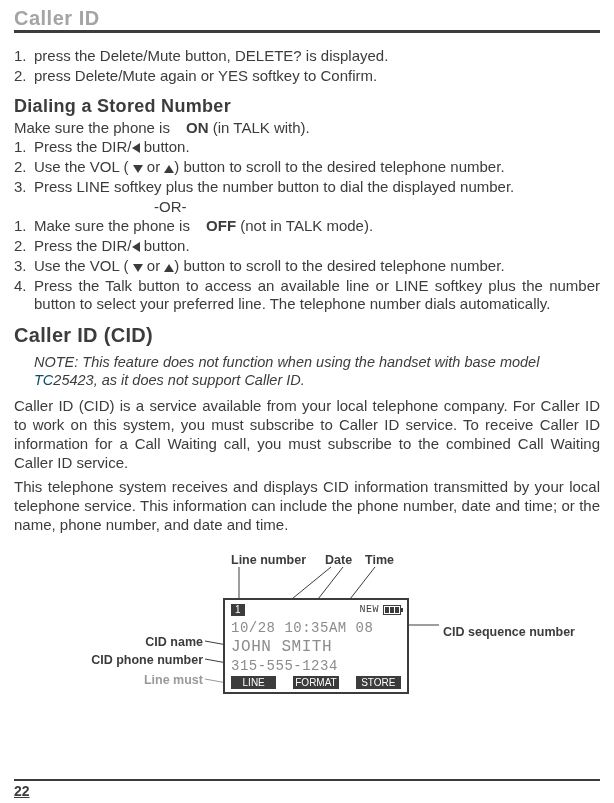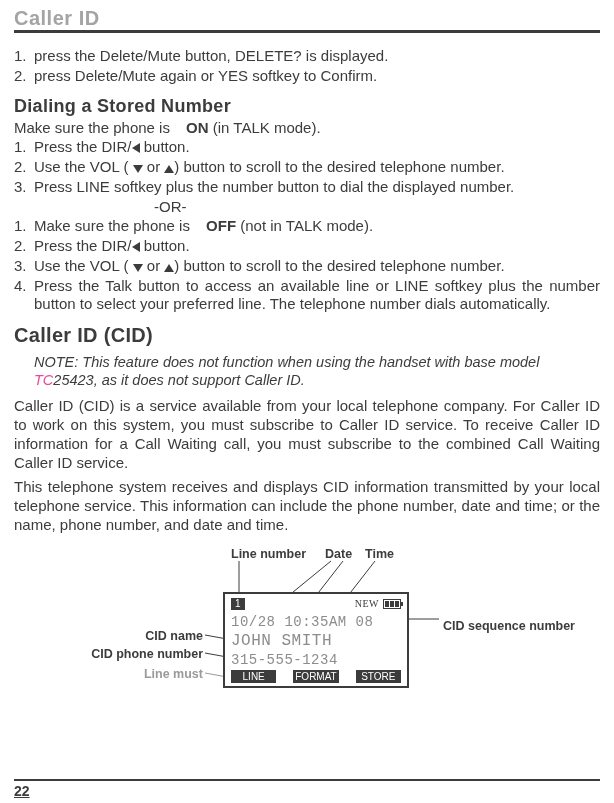--- a/index.html
+++ b/index.html
@@ -47,37 +47,37 @@
     margin-top: 10px;
     margin-bottom: 6px;
     letter-spacing: 0.3px;
   }
   .note {
     font-style: italic;
     font-size: 14.5px;
     line-height: 1.25;
     margin: 4px 0 8px 20px;
   }
-  .note .tc { color: #ec4899; font-style: italic; }
+  .note .tc { color: #0c4a6e; font-style: italic; }
   .or-line { padding-left: 140px; }
   .justify { text-align: justify; }
   .arrow-down, .arrow-up, .arrow-left {
     display: inline-block;
     width: 0; height: 0;
     vertical-align: -1px;
   }
   .arrow-down { border-left: 5px solid transparent; border-right: 5px solid transparent; border-top: 8px solid #3c3c3c; }
   .arrow-up { border-left: 5px solid transparent; border-right: 5px solid transparent; border-bottom: 8px solid #3c3c3c; }
   .arrow-left { border-top: 5px solid transparent; border-bottom: 5px solid transparent; border-right: 8px solid #3c3c3c; }
   strong.on { font-weight: bold; margin-left: 12px; }
 
   
   .diagram-wrap {
     position: relative;
-    margin: 12px auto 0 auto;
+    margin: 18px auto 0 auto;
     width: 560px;
     height: 170px;
   }
   .lcd {
     position: absolute;
     left: 196px;
     top: 45px;
     width: 186px;
     height: 96px;
     border: 2px solid #3c3c3c;
@@ -152,21 +152,21 @@
   <span class="li-txt">press the Delete/Mute button, DELETE? is displayed.</span>
 </div>
 <div class="body-text li-row">
   <span class="li-num">2.</span>
   <span class="li-txt">press Delete/Mute again or YES softkey to Confirm.</span>
 </div>
 
 <h2 class="subheading">Dialing a Stored Number</h2>
 
 <div class="body-text">
-  <span>Make sure the phone is </span><strong class="on">ON</strong><span> (in TALK mode).</span>
+  <span>Make sure the phone is </span><strong class="on">ON</strong><span> (in TALK with).</span>
 </div>
 
 <div class="body-text li-row">
   <span class="li-num">1.</span>
   <span class="li-txt">
     <span>Press the DIR/</span><span class="arrow-left"></span> <span>button.</span>
   </span>
 </div>
 <div class="body-text li-row">
   <span class="li-num">2.</span>
@@ -232,21 +232,21 @@
     <line x1="178" y1="88" x2="200" y2="92" stroke="#3c3c3c" stroke-width="1"></line>
     <line x1="178" y1="106" x2="200" y2="110" stroke="#3c3c3c" stroke-width="1"></line>
     <line x1="178" y1="126" x2="200" y2="130" stroke="#9a9a9a" stroke-width="1"></line>
     <line x1="382" y1="72" x2="412" y2="72" stroke="#3c3c3c" stroke-width="1"></line>
   </svg>
 
   <div class="lcd">
     <div class="lcd-row lcd-top">
       <span class="line-badge">1</span>
       <span style="display:flex;align-items:center;gap:4px;">
-        <span style="font-family:Liberation Serif, serif;color:#3c3c3c;">NEW</span>
+        <span style="font-family:Liberation Mono, monospace;color:#3c3c3c;">NEW</span>
         <span class="batt">
             <span class="cell c1"></span>
             <span class="cell c2"></span>
             <span class="cell c3"></span>
           </span>
       </span>
     </div>
     <div class="lcd-row lcd-line1">10/28 10:35AM 08</div>
     <div class="lcd-row lcd-line2">JOHN SMITH</div>
     <div class="lcd-row lcd-line3">315-555-1234</div>

